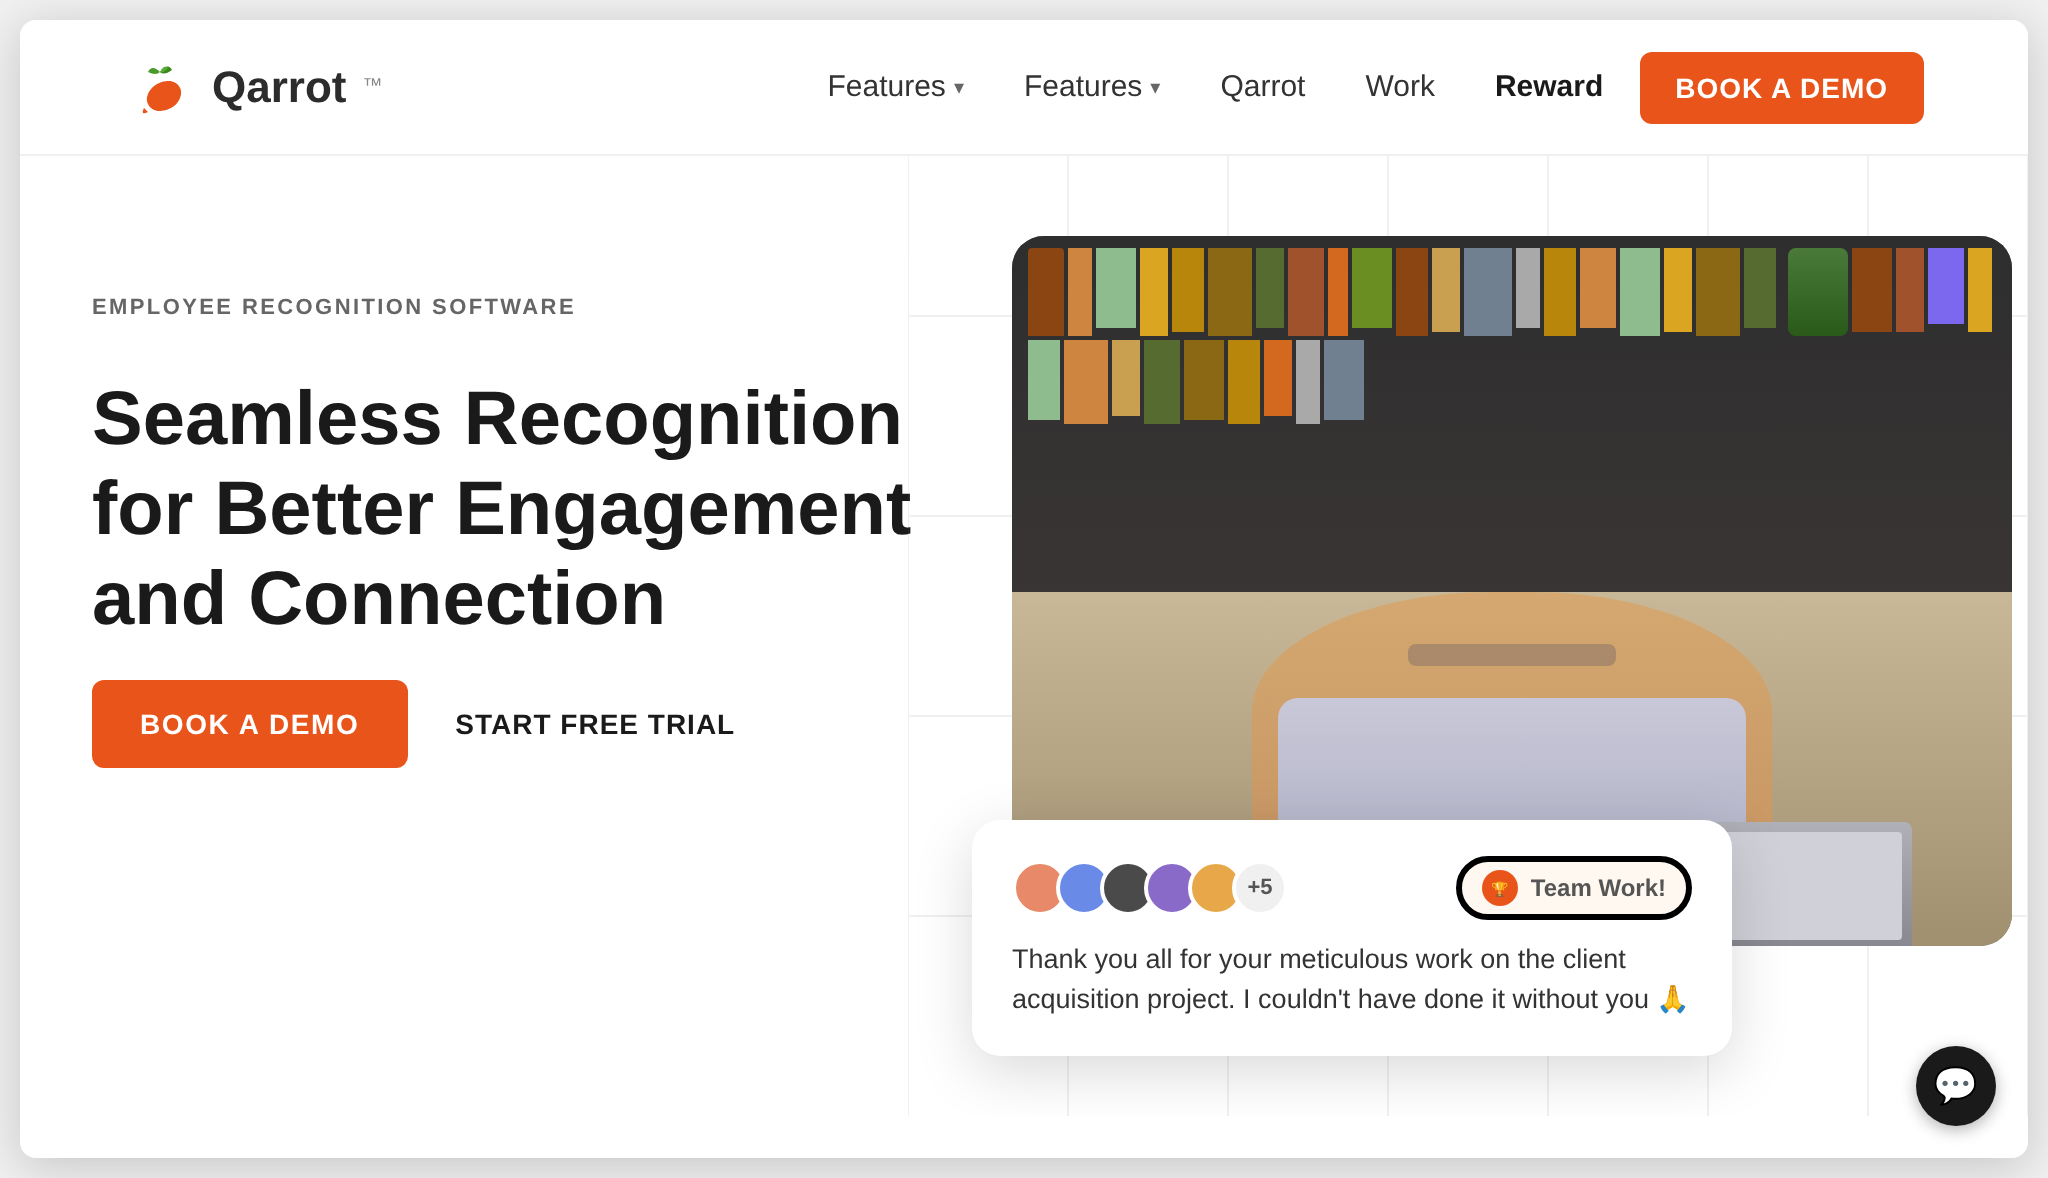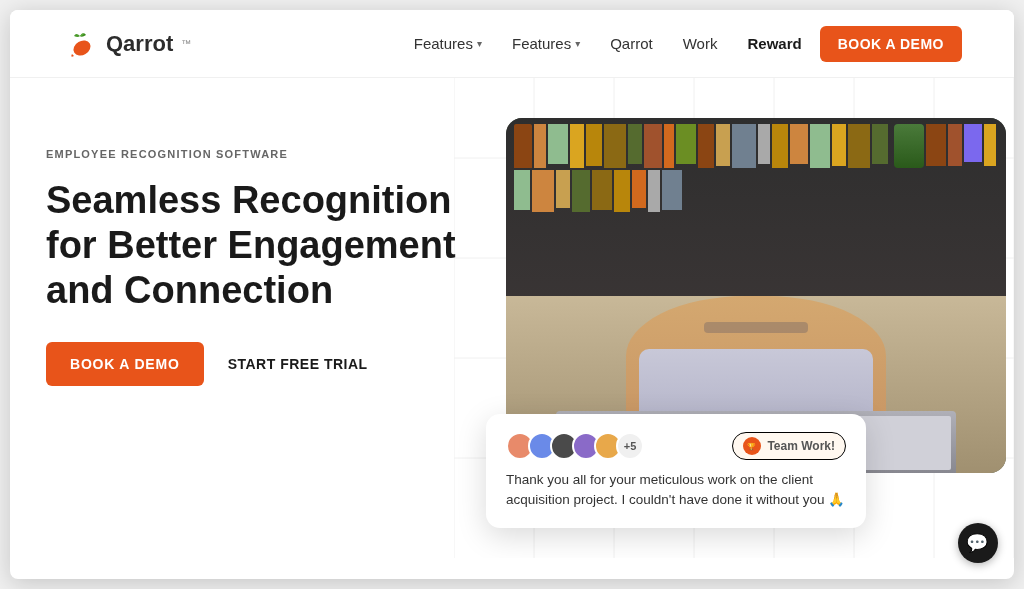--- a/index.html
+++ b/index.html
@@ -102,28 +102,28 @@
     .hero-left {
       flex: 0 0 420px;
       padding-top: 30px;
     }
     .hero-eyebrow {
       font-size: 11px;
       font-weight: 600;
       color: #666;
       letter-spacing: 1.2px;
       text-transform: uppercase;
-      margin-bottom: 18px;
+      margin-bottom: 28px;
     }
     .hero-title {
       font-size: 38px;
       font-weight: 800;
       color: #1a1a1a;
       line-height: 1.18;
-      margin-bottom: 30px;
+      margin-bottom: 18px;
     }
     .hero-subtitle {
       font-size: 15px;
       color: #555;
       line-height: 1.6;
       margin-bottom: 32px;
       max-width: 340px;
     }
     .hero-buttons {
       display: flex;
@@ -204,21 +204,21 @@
       background: #f0f0f0;
       color: #555;
       font-size: 11px;
       font-weight: 700;
     }
     .notif-badge {
       display: flex;
       align-items: center;
       gap: 6px;
       background: #fff8f0;
-      border: 1px solid #000000;
+      border: 3px solid #000000;
       border-radius: 20px;
       padding: 4px 10px;
     }
     .badge-icon {
       width: 18px;
       height: 18px;
       border-radius: 50%;
       background: #e8541a;
       display: flex;
       align-items: center;

